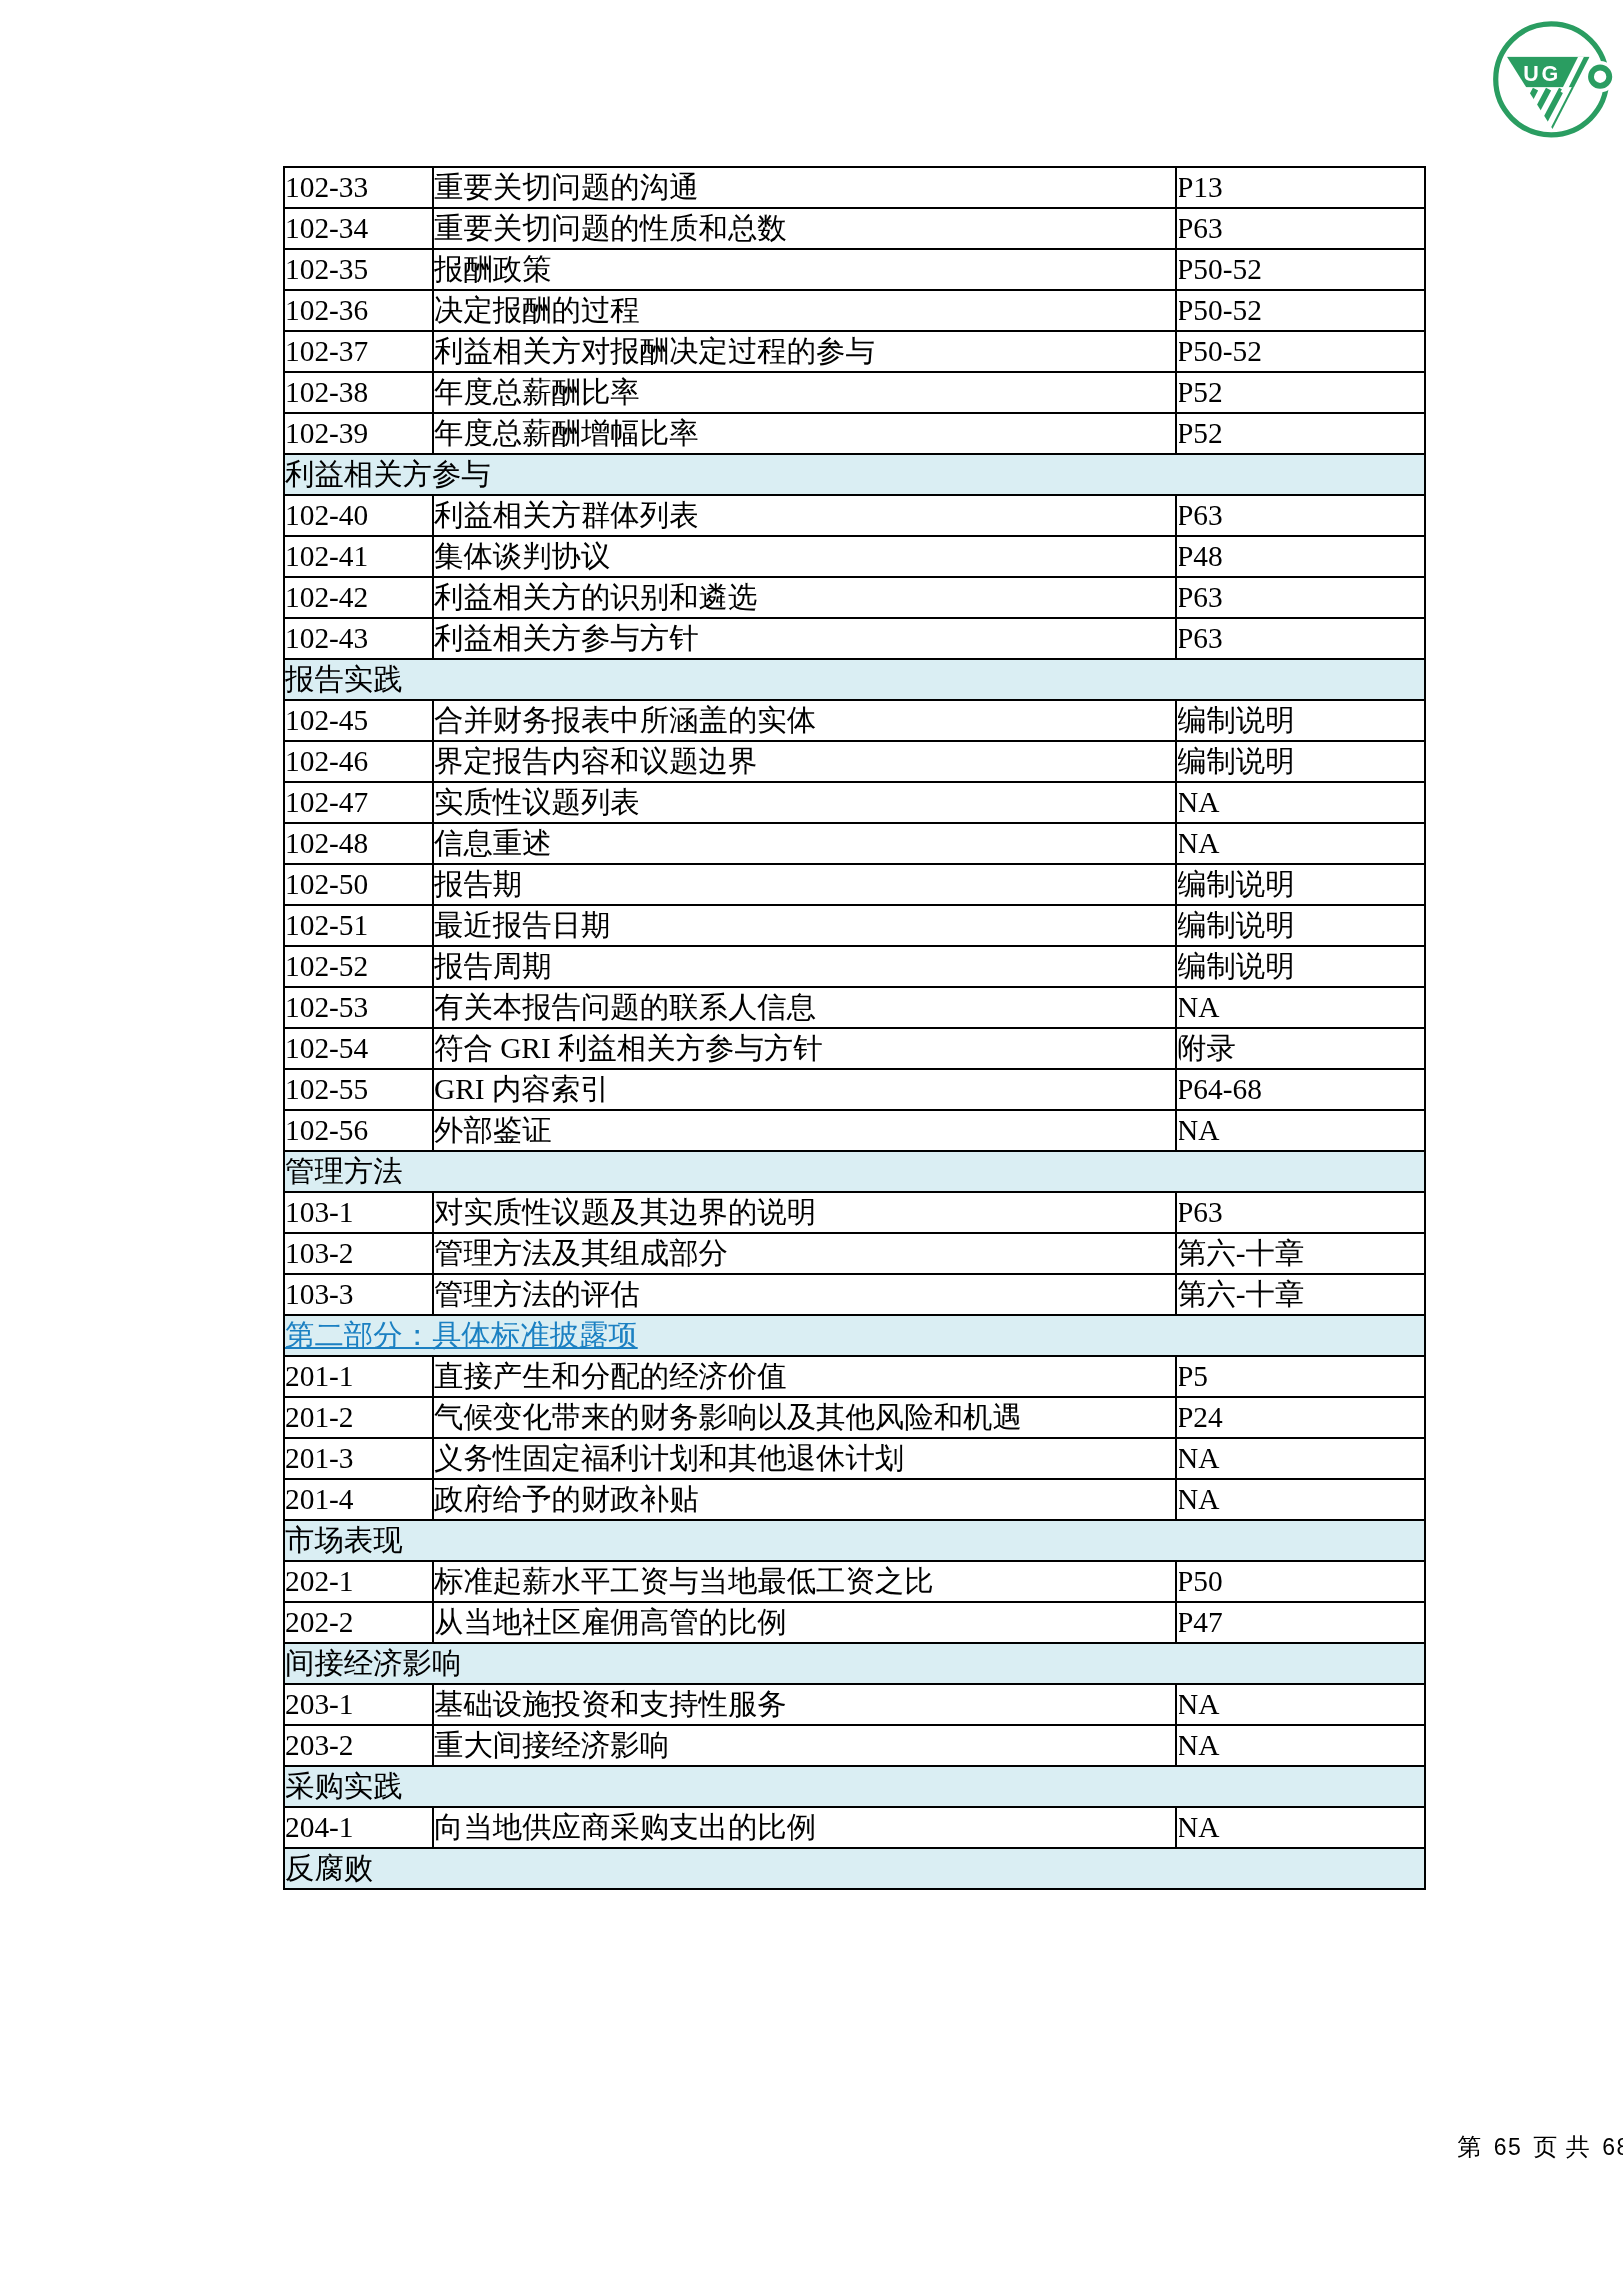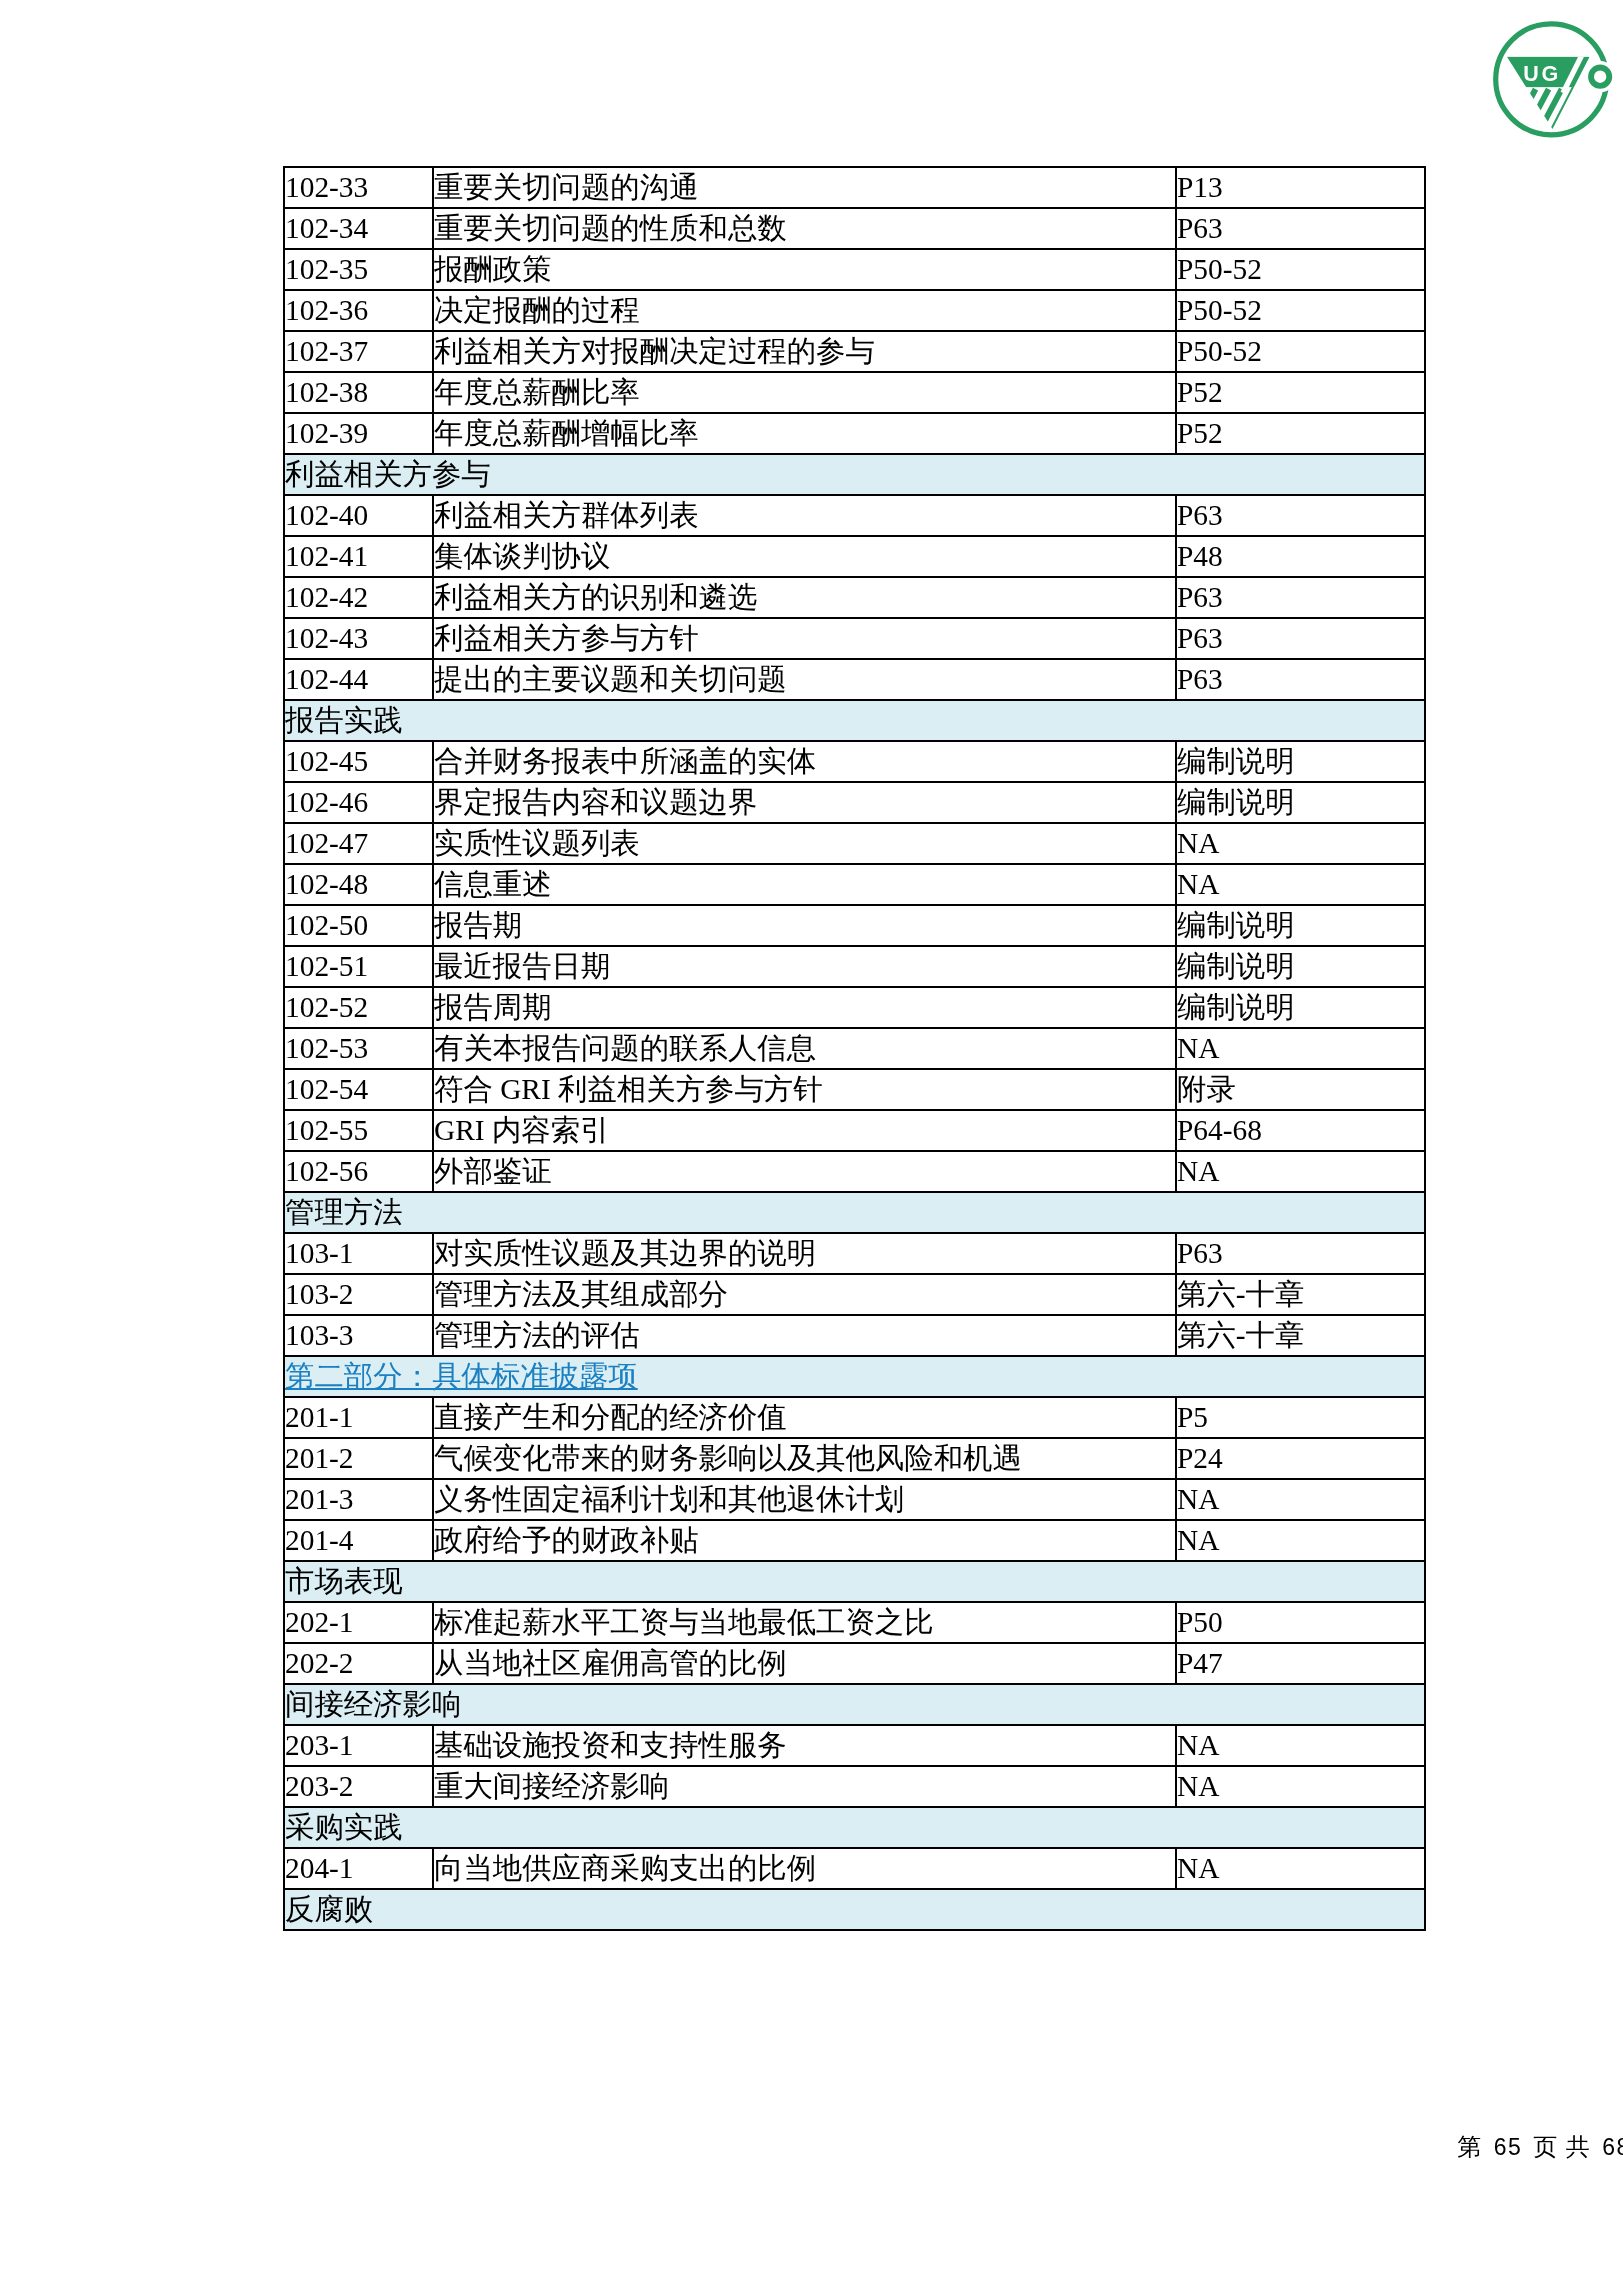--- a/index.html
+++ b/index.html
@@ -57,21 +57,21 @@
     height:41px;
     font-size:29.4px;
     line-height:1.05;
     vertical-align:middle;
     white-space:nowrap;
     overflow:hidden;
     padding:0;
   }
   td.cell-code{padding-left:14.4px;}
   td.cell-desc{padding-left:13.7px;}
-  td.cell-page{padding-left:10.5px;}
+  td.cell-page{padding-left:10.5px;border-radius:17px;}
   td.section{
     background:var(--section-bg);
     padding-left:14.4px;
   }
   td.section.accent{color:var(--accent-text);text-decoration:underline;}
 
   
   .footer{
     position:absolute;
     left:0;
@@ -170,25 +170,20 @@
           <td class="cell-code">102-42</td>
           <td class="cell-desc">利益相关方的识别和遴选</td>
           <td class="cell-page">P63</td>
         </tr>
         <tr>
           <td class="cell-code">102-43</td>
           <td class="cell-desc">利益相关方参与方针</td>
           <td class="cell-page">P63</td>
         </tr>
         <tr>
-          <td class="cell-code">102-44</td>
-          <td class="cell-desc">提出的主要议题和关切问题</td>
-          <td class="cell-page">P63</td>
-        </tr>
-        <tr>
           <td colspan="3" class="section">报告实践</td>
         </tr>
         <tr>
           <td class="cell-code">102-45</td>
           <td class="cell-desc">合并财务报表中所涵盖的实体</td>
           <td class="cell-page">编制说明</td>
         </tr>
         <tr>
           <td class="cell-code">102-46</td>
           <td class="cell-desc">界定报告内容和议题边界</td>

